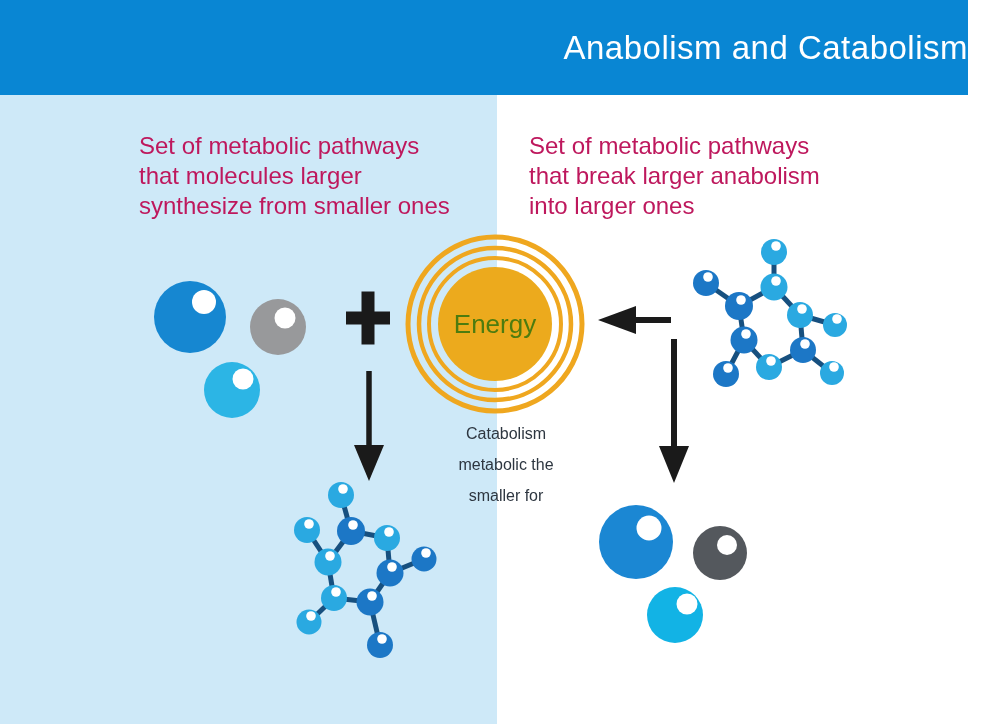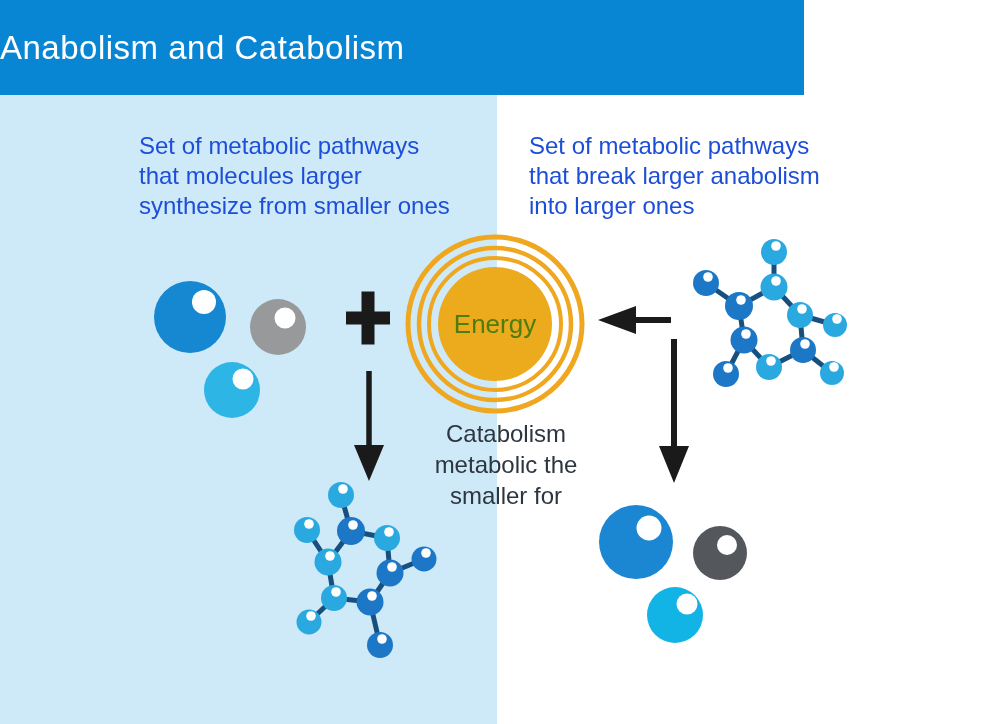--- a/index.html
+++ b/index.html
@@ -2,36 +2,36 @@
 <html><head>
 <meta charset="utf-8">
 <style>
   html,body{margin:0;padding:0;}
   .stage{
     position:relative;width:1000px;height:724px;overflow:hidden;
     background:#ffffff;font-family:"Liberation Sans",sans-serif;
   }
   .panel-left{position:absolute;left:0;top:95px;width:497px;height:629px;background:#cee9f8;}
   .header{
-    position:absolute;left:0;top:0;width:804px;height:95px;background:#0986d3;
-    display:flex;align-items:center;justify-content:flex-start;
+    position:absolute;left:0;top:0;width:968px;height:95px;background:#0986d3;
+    display:flex;align-items:center;justify-content:flex-end;
   }
   .header .title{
     color:#ffffff;font-size:33px;font-weight:400;letter-spacing:0.5px;
   }
   .desc{
-    position:absolute;top:131px;font-size:24px;line-height:30px;color:#1d4ed8;
+    position:absolute;top:131px;font-size:24px;line-height:30px;color:#be185d;
     font-weight:400;
   }
   .desc-left{left:139px;}
   .desc-right{left:529px;}
   .desc span{display:block;}
   .caption{
     position:absolute;left:406px;top:418px;width:200px;text-align:center;
-    font-size:24px;line-height:31px;color:#2d3640;
+    font-size:16px;line-height:31px;color:#2d3640;
   }
   .caption span{display:block;}
   .energy-label{
     position:absolute;left:495px;top:324px;transform:translate(-50%,-50%);
     font-size:26px;color:#4d7c0f;
   }
   svg.diagram{position:absolute;left:0;top:0;width:1000px;height:724px;}
 </style>
 </head>
 <body>

